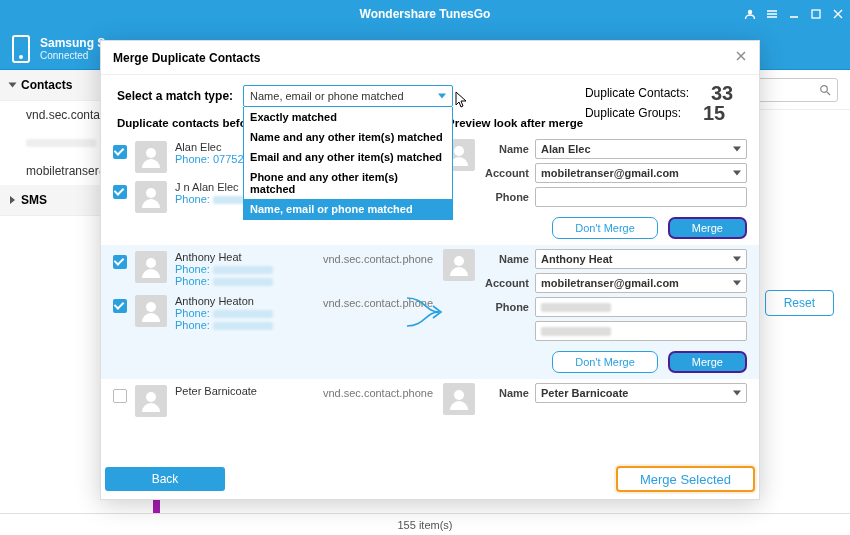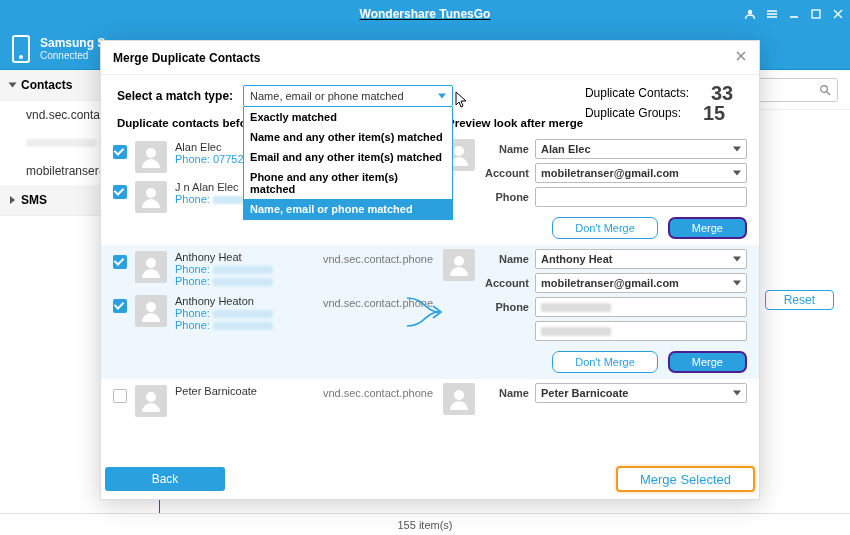--- a/index.html
+++ b/index.html
@@ -1,37 +1,37 @@
 <!DOCTYPE html>
 <html><head>
 <meta charset="utf-8">
 <style>
   * { box-sizing: border-box; margin: 0; padding: 0; font-family: "Segoe UI", Arial, sans-serif; }
   html, body { width: 850px; height: 535px; overflow: hidden; background: #fff; }
-  .titlebar { height: 28px; background: #2aa0df; display: flex; align-items: center; justify-content: center; position: relative; text-decoration: underline; }
+  .titlebar { height: 28px; background: #2aa0df; display: flex; align-items: center; justify-content: center; position: relative; }
   .titlebar .title { color: #fff; font-size: 12px; font-weight: 600; }
   .titlebar .winbtns { position: absolute; right: 6px; top: 0; height: 28px; display: flex; align-items: center; gap: 10px; color: #fff; font-size: 12px; }
   .titlebar .winbtns span svg { display: block; }
   .devicebar { height: 42px; background: #2aa0df; border-bottom: 1px solid #188fcf; display: flex; align-items: center; padding: 0 12px; }
   .dev-ico { width: 18px; height: 28px; border: 2px solid #fff; border-radius: 3px; margin-right: 10px; position: relative; }
   .dev-ico::after { content: ""; position: absolute; bottom: 2px; left: 50%; width: 4px; height: 4px; background: #fff; border-radius: 50%; transform: translateX(-50%); }
   .dev-txt { color: #fff; }
   .dev-txt .ln1 { font-size: 12px; font-weight: 600; }
   .dev-txt .ln2 { font-size: 10px; opacity: .9; }
   .appbody { position: relative; display: flex; height: calc(535px - 28px - 42px - 22px); }
-  .sidebar { width: 160px; background: #fff; border-right: 1px solid #a21caf; font-size: 12px; }
+  .sidebar { width: 160px; background: #fff; border-right: 7px solid #a21caf; font-size: 12px; }
   .sidebar .group { padding: 8px 10px; font-weight: 600; display: flex; align-items: center; gap: 6px; background: #f5f5f5; border-bottom: 1px solid #eee; cursor: pointer; }
   .sidebar .item { padding: 7px 10px 7px 26px; color: #333; white-space: nowrap; overflow: hidden; text-overflow: ellipsis; cursor: pointer; }
   .sidebar .group .chev { display: inline-block; width: 0; height: 0; border-left: 5px solid #555; border-top: 4px solid transparent; border-bottom: 4px solid transparent; }
   .sidebar .group.open .chev { transform: rotate(90deg); }
   .main { flex: 1; position: relative; }
   .toolbar { height: 40px; display: flex; align-items: center; gap: 12px; padding: 0 12px; border-bottom: 1px solid #eee; }
   .toolbar .search { margin-left: auto; width: 160px; height: 24px; border: 1px solid #ccc; border-radius: 3px; display: flex; align-items: center; justify-content: flex-end; padding: 0 6px; }
   .btns-right { position: absolute; right: 16px; top: 220px; display: flex; gap: 14px; }
-  .btn-b { height: 20px; padding: 0 18px; border-radius: 4px; font-size: 12px; display: inline-flex; align-items: center; justify-content: center; cursor: pointer; }
+  .btn-b { height: 26px; padding: 0 18px; border-radius: 4px; font-size: 12px; display: inline-flex; align-items: center; justify-content: center; cursor: pointer; }
   .btn-b.blue { background: #2aa0df; color: #fff; border: 1px solid #2aa0df; }
   .btn-b.out { background: #fff; color: #2aa0df; border: 1px solid #2aa0df; }
   .statusbar { height: 22px; background: #fff; border-top: 1px solid #e0e0e0; display: flex; align-items: center; justify-content: center; font-size: 11px; color: #555; position: absolute; bottom: 0; width: 100%; }
 
   
   .modal { position: absolute; left: 100px; top: 40px; width: 660px; height: 460px; background: #fff; border: 1px solid #ddd; box-shadow: 0 4px 24px rgba(0,0,0,.2); display: flex; flex-direction: column; }
   .modal .mhead { height: 34px; display: flex; align-items: center; padding: 1px 12px; border-bottom: 1px solid #eee; font-size: 12px; font-weight: 600; }
   .modal .mhead .close { margin-left: auto; cursor: pointer; color: #888; }
   .modal .mtop { padding: 10px 16px 4px; font-size: 12px; display: flex; align-items: center; gap: 10px; position: relative; }
   .modal .mtop .lbl { font-weight: 600; }

